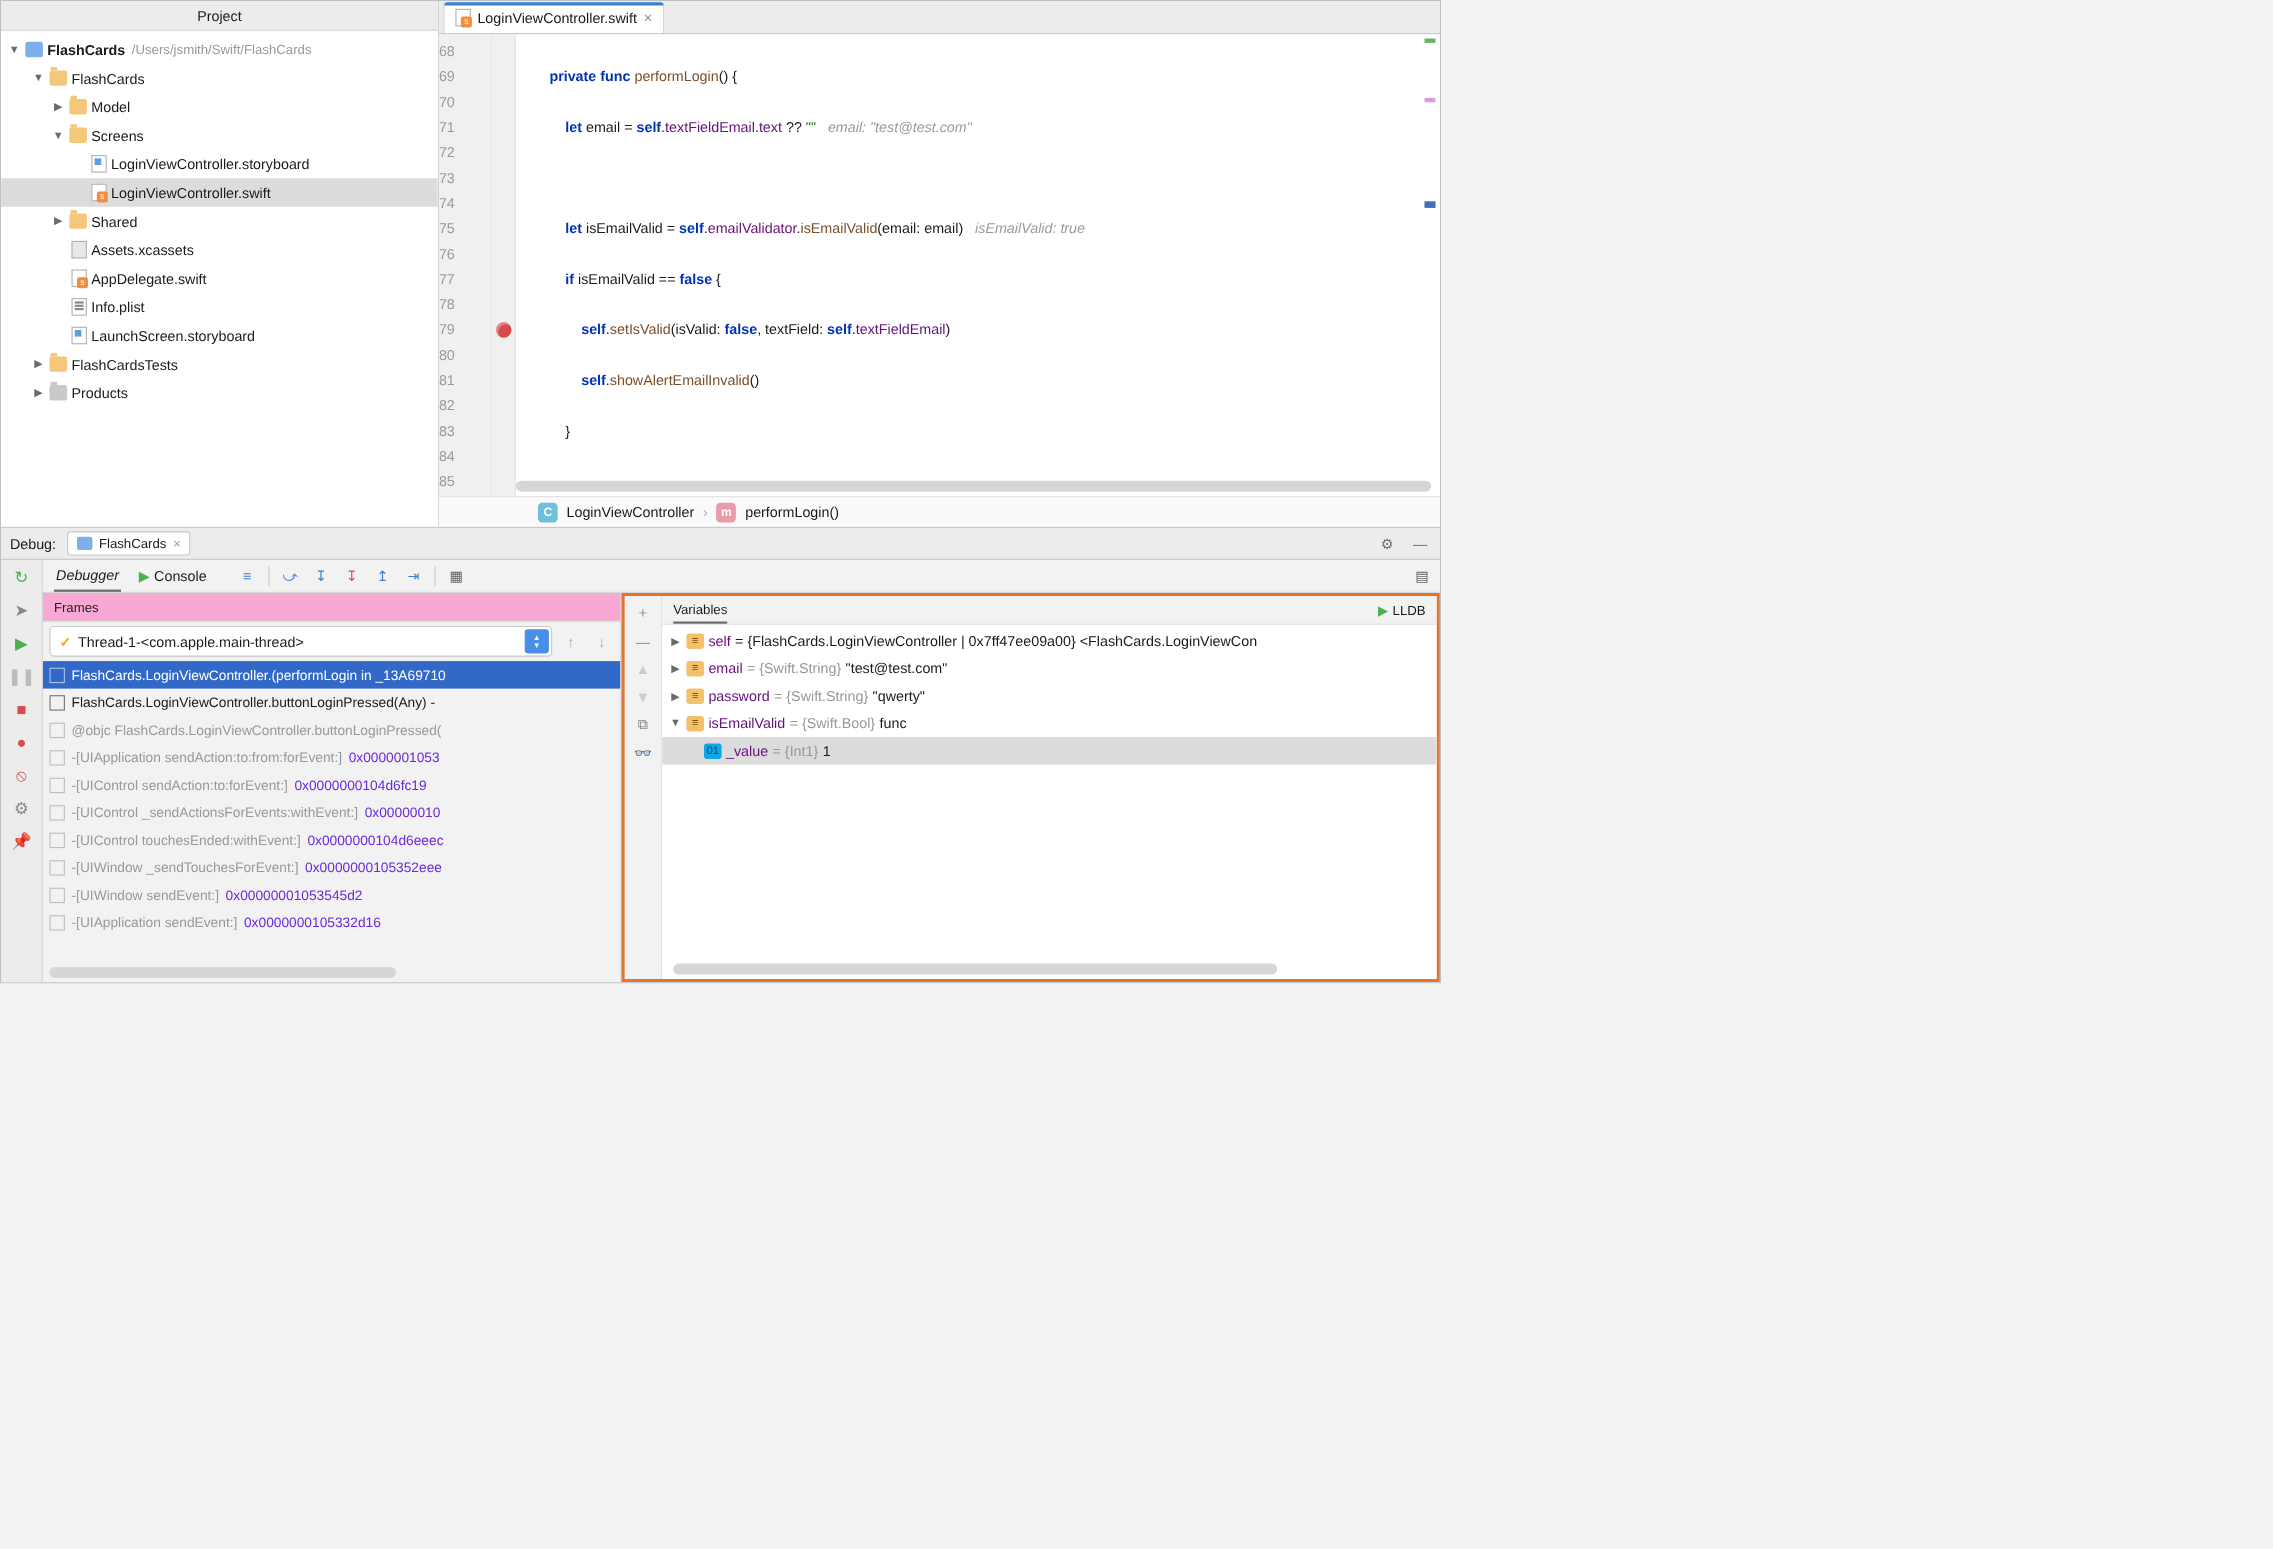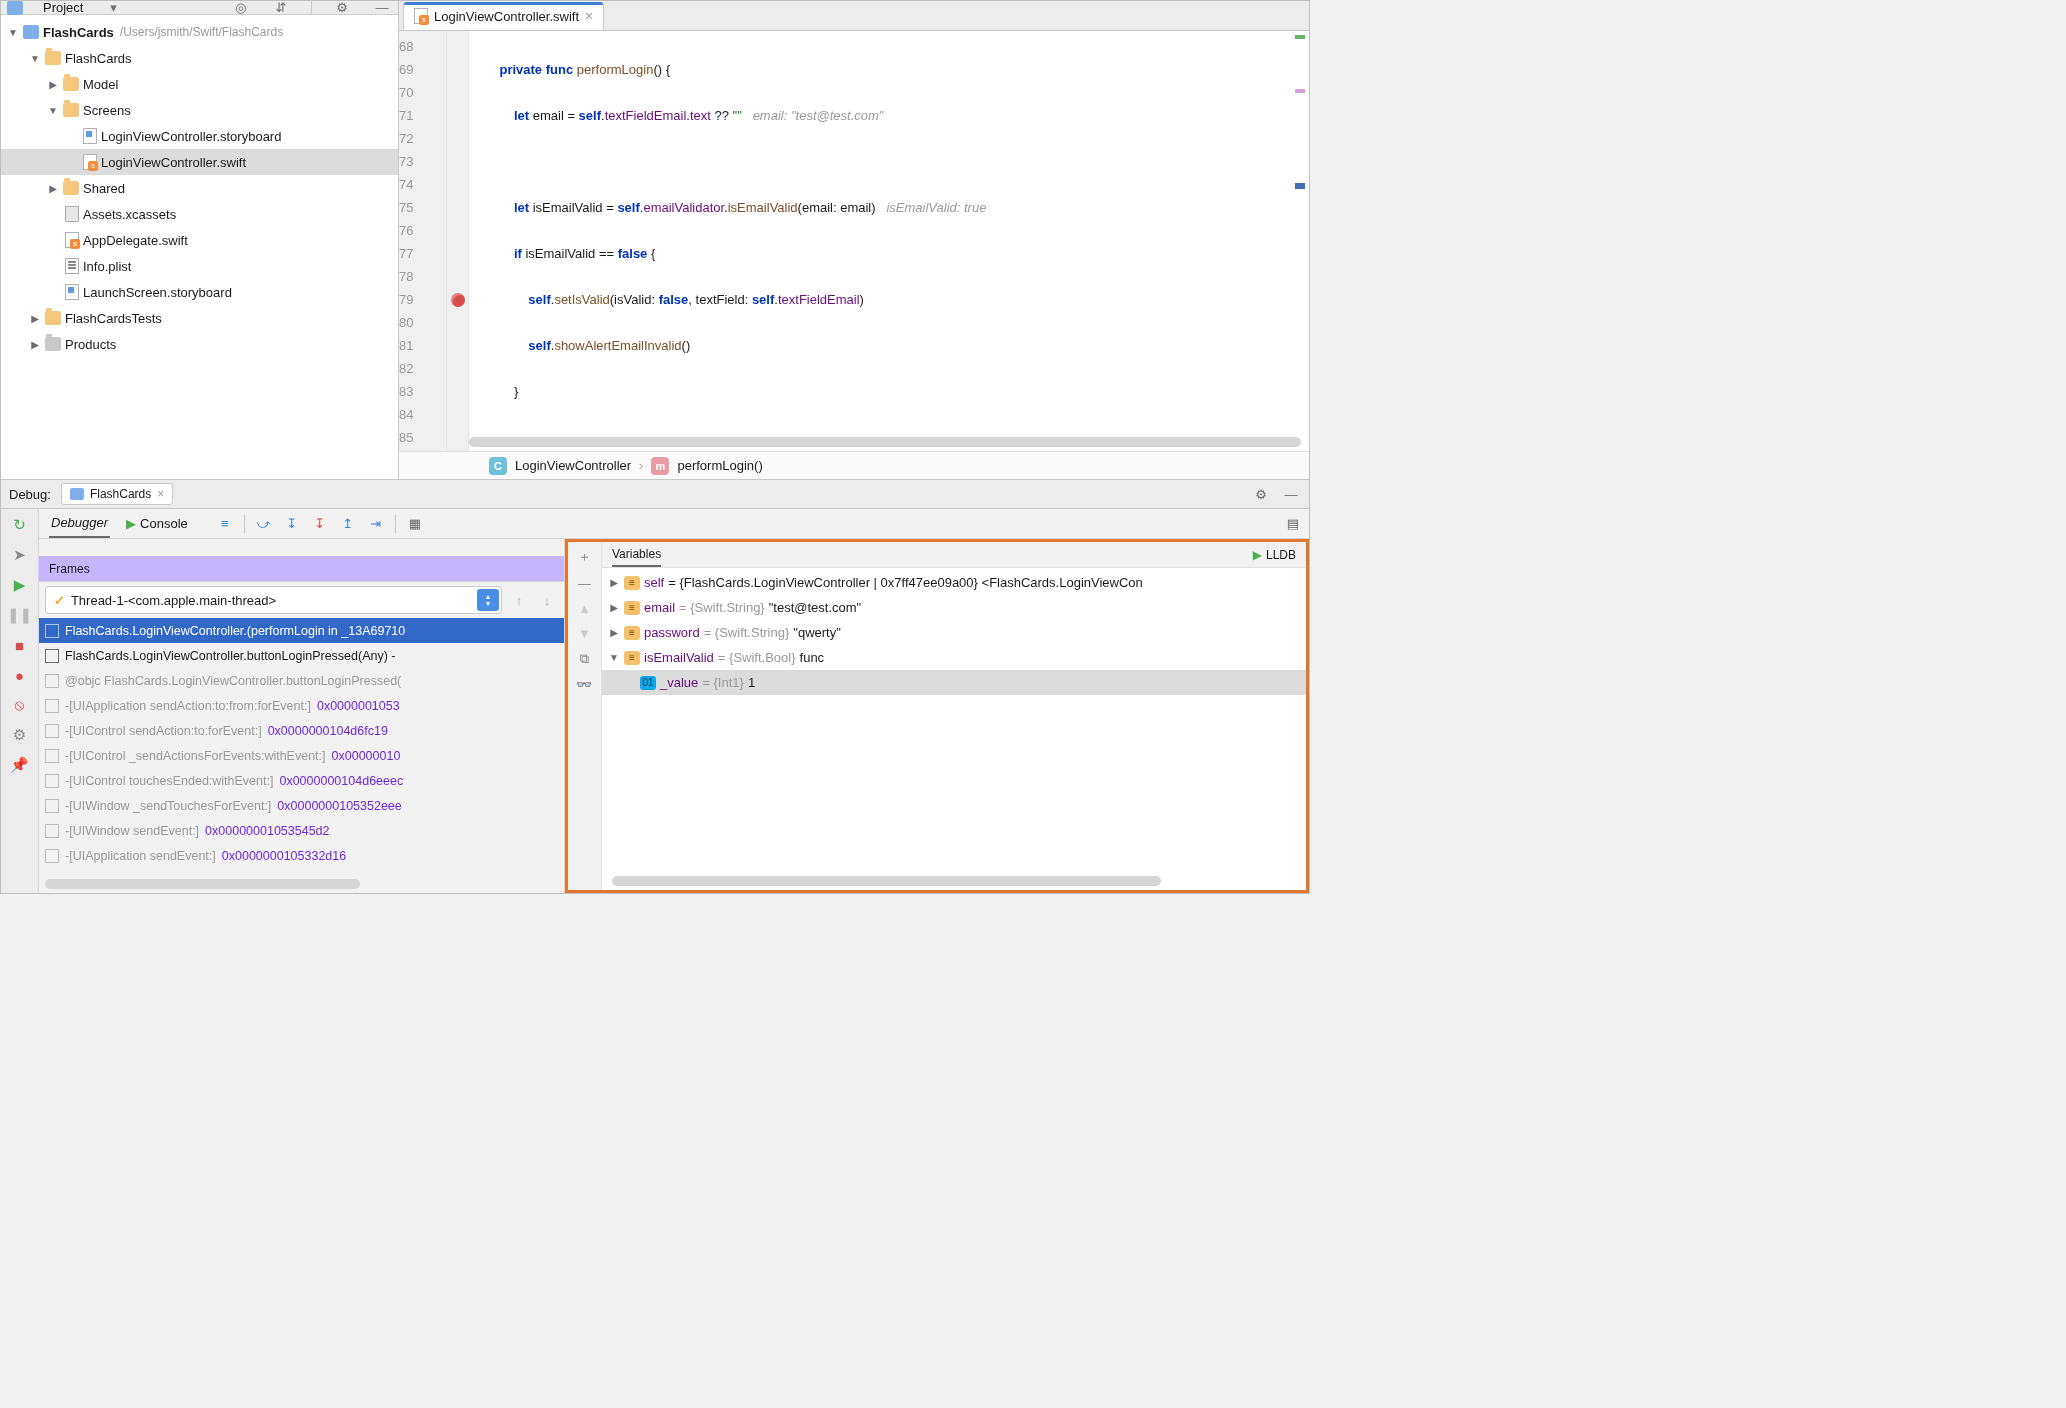--- a/index.html
+++ b/index.html
@@ -1,20 +1,20 @@
 <!DOCTYPE html>
 <html><head>
 <meta charset="utf-8">
 <style>
 * { box-sizing: border-box; margin: 0; padding: 0; font-family: -apple-system, "Segoe UI", Arial, sans-serif; }
 body { background: #f2f2f2; font-size: 13px; color: #1a1a1a; overflow: hidden; }
 .app { display: flex; flex-direction: column; width: 1310px; height: 894px; border: 1px solid #bfbfbf; background: #f2f2f2; }
 .top-split { display: flex; height: 478px; }
 .project-panel { width: 398px; border-right: 1px solid #c8c8c8; display: flex; flex-direction: column; background: #fff; }
-.proj-header { height: 14px; background: #ececec; display: flex; align-items: center; padding: 0 6px; gap: 20px; border-bottom: 1px solid #d0d0d0; }
+.proj-header { height: 27px; background: #ececec; display: flex; align-items: center; padding: 0 6px; gap: 6px; border-bottom: 1px solid #d0d0d0; flex-direction: column; }
 .proj-header .spacer { flex: 1; }
 .icon-btn { width: 20px; height: 20px; display: inline-flex; align-items: center; justify-content: center; color: #6e6e6e; cursor: pointer; }
 .proj-tree { flex: 1; overflow: auto; background: #fff; padding: 4px 0; }
 .tree-row { display: flex; align-items: center; height: 26px; padding-left: 6px; gap: 4px; white-space: nowrap; }
 .tree-row.selected { background: #dcdcdc; }
 .tw { width: 12px; text-align: center; color: #6b6b6b; font-size: 10px; }
 .folder-icon { width: 16px; height: 14px; background: #f4c77b; border-radius: 2px; display: inline-block; position: relative; }
 .folder-icon::before { content:''; position:absolute; top:-3px; left:1px; width:6px; height:3px; background:#f4c77b; border-radius:1px 1px 0 0;}
 .folder-icon.grey { background:#c9c9c9; }
 .folder-icon.grey::before { background:#c9c9c9; }
@@ -64,21 +64,21 @@
 .dbg-left-icons .di { width:20px; height:20px; display:flex; align-items:center; justify-content:center; font-size:15px; cursor:pointer; }
 .dbg-center { flex:1; display:flex; flex-direction:column; }
 .dbg-tabs2 { height:30px; display:flex; align-items:center; gap:14px; padding:0 10px; border-bottom:1px solid #d5d5d5; background:#f2f2f2;}
 .dbg-tab2 { font-size:13px; padding:6px 2px; cursor:pointer; }
 .dbg-tab2.active { border-bottom:2px solid #6a6a6a; font-weight:500;font-style:italic; }
 .dbg-tab2 .ic { color:#4caf50; margin-right:4px; }
 .dbg-toolbar-icons { display:flex; gap:10px; margin-left:12px; }
 .dbg-toolbar-icons .ti { width:18px; height:18px; display:flex; align-items:center; justify-content:center; }
 .dbg-subsplit { flex:1; display:flex; overflow:hidden; }
 .frames-panel { width:526px; display:flex; flex-direction:column; border-right:1px solid #d5d5d5; }
-.frames-header { height:26px; border-bottom:1px solid #d5d5d5; display:flex; align-items:center; padding:0 10px; font-size:12px; background:#c4b5fd;margin-top:17px;}
+.frames-header { height:26px; border-bottom:1px solid #d5d5d5; display:flex; align-items:center; padding:0 10px; font-size:12px; background:#f9a8d4;}
 .thread-row { display:flex; align-items:center; gap:6px; padding:4px 6px; }
 .thread-select { flex:1; height:28px; border:1px solid #c8c8c8; border-radius:4px; display:flex; align-items:center; padding:0 8px; background:#fff; position:relative;}
 .thread-select .chk { color:#f5a623; margin-right:6px; font-weight:700;}
 .thread-select .dd { position:absolute; right:2px; top:2px; bottom:2px; width:22px; background:#4a8fe7; border-radius:3px; display:flex; flex-direction:column; align-items:center; justify-content:center; color:#fff; font-size:8px; line-height:7px;}
 .nav-arrow { width:22px; height:22px; color:#aaa; display:flex; align-items:center; justify-content:center; }
 .frames-list { flex:1; overflow:auto; position:relative; }
 .frame-row { height:25px; display:flex; align-items:center; padding:0 6px; gap:6px; font-size:12.5px; white-space:nowrap; overflow:hidden; }
 .frame-row.sel { background:#3268c8; color:#fff; }
 .frame-row.dim { color:#999; }
 .frame-row .fico { width:14px; height:14px; border:1px solid currentColor; opacity:.6; }

